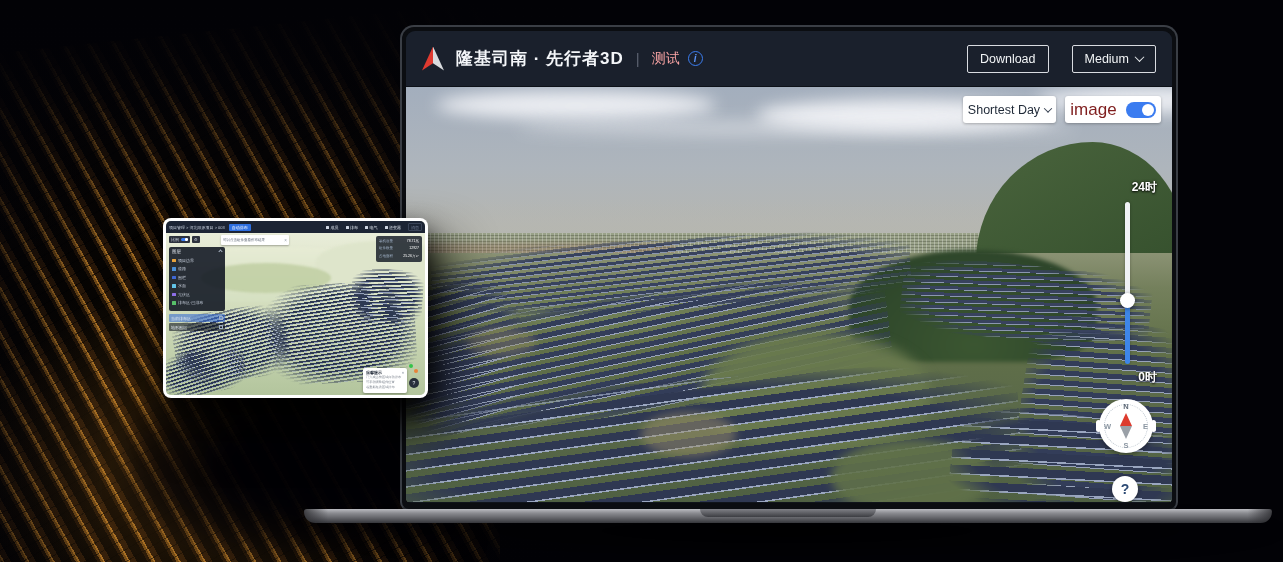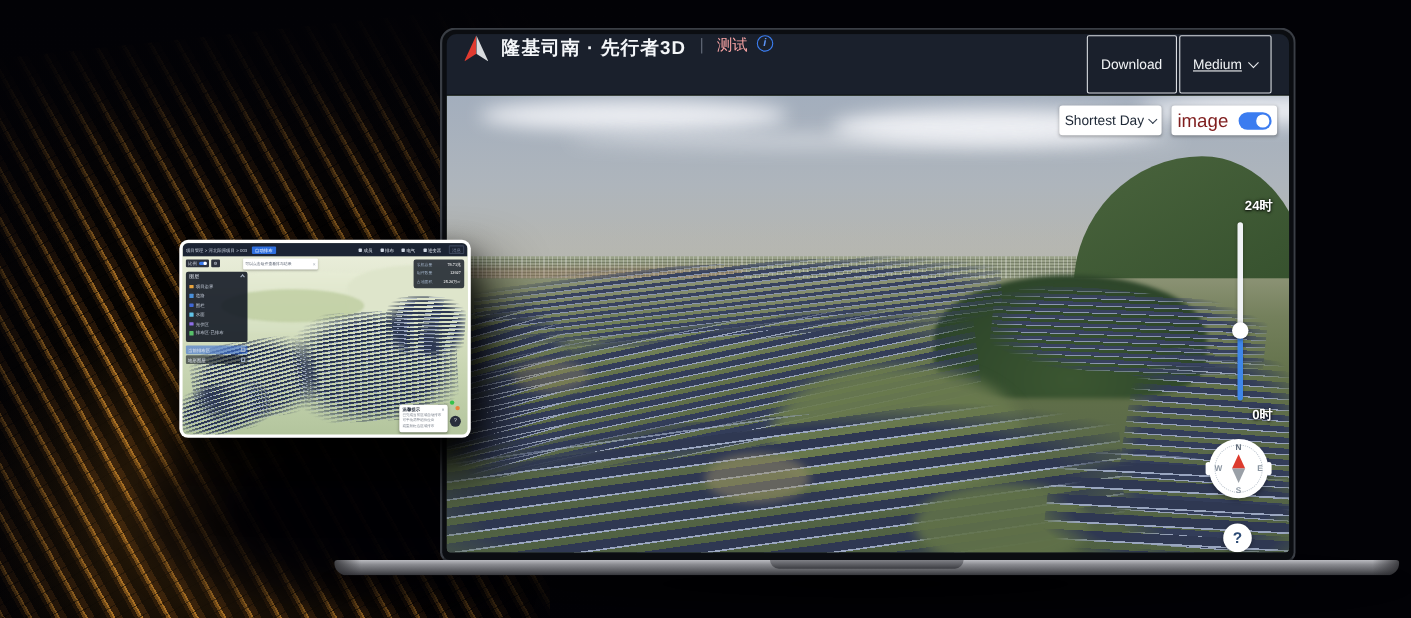--- a/index.html
+++ b/index.html
@@ -36,37 +36,37 @@
   .base { position:absolute; left:304px; top:509px; width:968px; height:14px;
     border-radius:3px 3px 12px 12px;
     background:
       linear-gradient(90deg, rgba(40,40,44,.8) 0, rgba(0,0,0,0) 2.5%, rgba(0,0,0,0) 97.5%, rgba(40,40,44,.8) 100%),
       linear-gradient(180deg, #bbbcc1 0%, #8a8b90 30%, #5e5f64 68%, #35363b 100%); }
   .notch { position:absolute; left:calc(50% - 88px); top:0; width:176px; height:8px;
     border-radius:0 0 9px 9px; background:linear-gradient(180deg, #808187, #3c3d42); }
 
   
   .app-header { height:56px; background:#1a202c; border-bottom:1px solid #0d1118;
-    display:flex; padding:1px 16px; }
+    display:flex; align-items:center; padding:1px 16px; }
   .logo { position:relative; width:22px; height:24px; margin-right:12px; flex:none; }
   .logo .l, .logo .r { position:absolute; inset:0; }
   .logo .l { background:#e03a30; clip-path:polygon(50% 0, 0 100%, 50% 70%); }
   .logo .r { background:#d9dbde; clip-path:polygon(50% 0, 100% 100%, 50% 70%); }
   .app-title { color:#f4f6f9; font-size:17px; font-weight:bold; letter-spacing:1px; }
   .hdr-div { color:#5b6270; font-size:15px; margin:0 12px; }
   .env { color:#fca5a5; font-size:14px; }
   .info-ic { width:15px; height:15px; border:1.5px solid #3b7df0; border-radius:50%;
     color:#5b93f5; font-size:10px; font-weight:bold; font-style:italic;
     display:flex; align-items:center; justify-content:center; margin-left:8px; }
   .hdr-spacer { flex:1; }
   .support { color:#8e96a3; font-size:12.5px; margin-right:16px; }
   .hdr-btn { border:1px solid #d9dce1; border-radius:2px; background:transparent;
     color:#f2f4f6; font-size:12.5px; padding:6px 12px; display:flex; align-items:center; gap:7px;
     font-family:"Liberation Sans", sans-serif; cursor:pointer; }
-  .hdr-btn + .hdr-btn { margin-left:2px;text-decoration:underline; }
+  .hdr-btn + .hdr-btn { margin-left:23px; }
   .chev { width:7px; height:7px; border-right:1.6px solid #e8eaed; border-bottom:1.6px solid #e8eaed;
     transform:rotate(45deg) translate(-1px,-1px); }
 
   
   .viewport { position:relative; width:766px; height:415px; overflow:hidden; background:#5d6b48; }
   .sky { position:absolute; left:0; top:0; right:0; height:168px;
     background:linear-gradient(#a3aebd, #aeb5bc 48%, #b5b6b1 82%, #b2b3ac 100%); }
   .cloud { position:absolute; background:rgba(252,253,255,.8); border-radius:50%; filter:blur(8px); }
   .c1 { left:30px; top:4px; width:280px; height:28px; }
   .c2 { left:350px; top:12px; width:300px; height:32px; }

